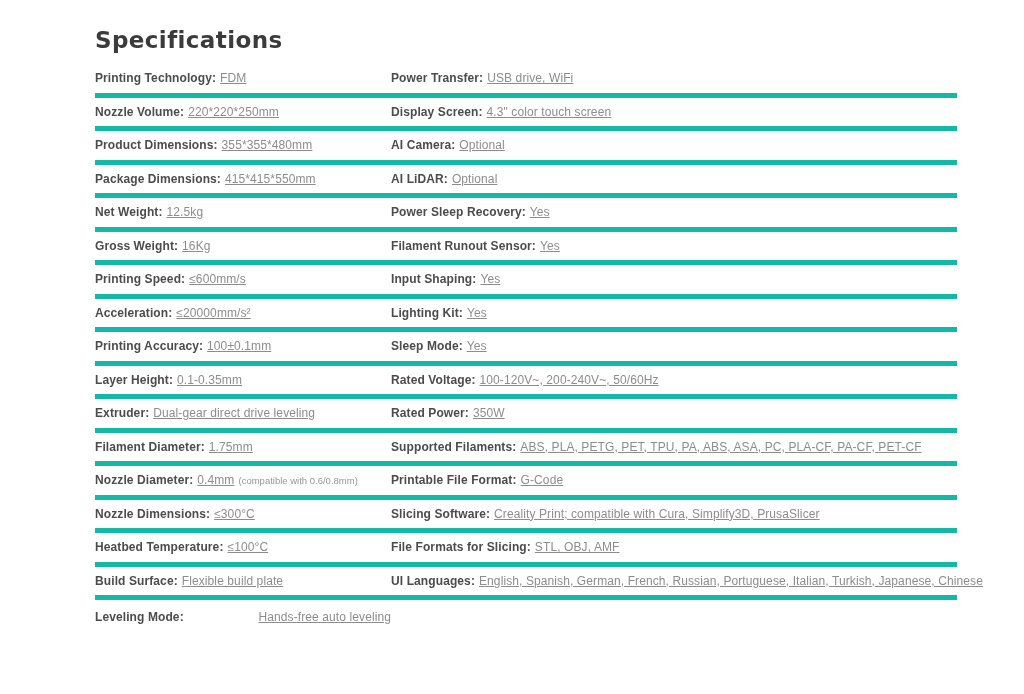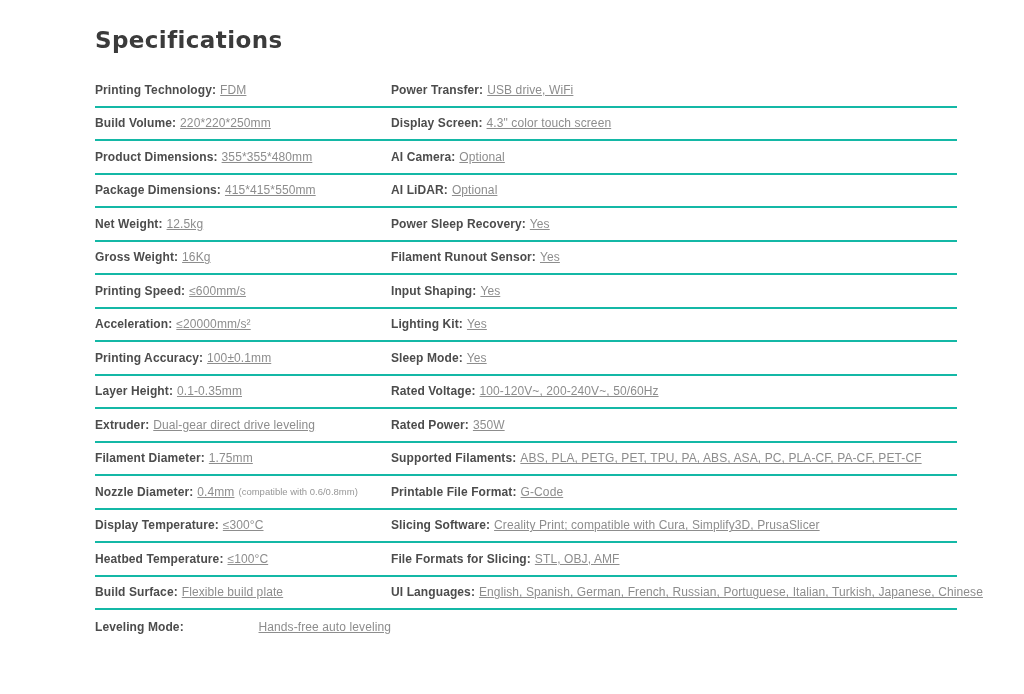--- a/index.html
+++ b/index.html
@@ -12,35 +12,35 @@
   .page {
     position: absolute;
     left: 95px; top: 27px;
     width: 870px;
   }
   h1.title {
     font-size: 23px;
     font-weight: 700;
     color: #3b3b3b;
     letter-spacing: 0.4px;
-    margin-bottom: 21px;
+    margin-bottom: 11px;
     font-family: "DejaVu Sans", "Liberation Sans", sans-serif;
   }
   .spec-table {
     display: flex;
     width: 862px;
   }
   .col { display: block; }
   .col-left  { width: 296px; flex: 0 0 296px; }
   .col-right { width: 566px; flex: 0 0 566px; }
   .row {
     height: 33.5px;
     display: flex;
     align-items: center;
-    border-bottom: 2px solid #14b8a6;
+    border-bottom: 5px solid #14b8a6;
     white-space: nowrap;
     font-size: 12px;
     line-height: 1;
     overflow: visible;
   }
   .col-left .row:last-child { border-bottom: none; justify-content: space-between; }
   .row .label {
     font-weight: 700;
     color: #4c4c4c;
     margin-right: 4px;
@@ -64,21 +64,21 @@
 
 <main class="page">
   <h1 class="title">Specifications</h1>
   <div class="spec-table">
     <div class="col col-left" id="col-left">
         <div class="row">
           <span class="label">Printing Technology:</span>
           <span class="value">FDM</span>
         </div>
         <div class="row">
-          <span class="label">Build Volume:</span>
+          <span class="label">Nozzle Volume:</span>
           <span class="value">220*220*250mm</span>
         </div>
         <div class="row">
           <span class="label">Product Dimensions:</span>
           <span class="value">355*355*480mm</span>
         </div>
         <div class="row">
           <span class="label">Package Dimensions:</span>
           <span class="value">415*415*550mm</span>
         </div>
@@ -113,21 +113,21 @@
         <div class="row">
           <span class="label">Filament Diameter:</span>
           <span class="value">1.75mm</span>
         </div>
         <div class="row">
           <span class="label">Nozzle Diameter:</span>
           <span class="value">0.4mm</span>
           <span class="note">(compatible with 0.6/0.8mm)</span>
         </div>
         <div class="row">
-          <span class="label">Display Temperature:</span>
+          <span class="label">Nozzle Dimensions:</span>
           <span class="value">≤300°C</span>
         </div>
         <div class="row">
           <span class="label">Heatbed Temperature:</span>
           <span class="value">≤100°C</span>
         </div>
         <div class="row">
           <span class="label">Build Surface:</span>
           <span class="value">Flexible build plate</span>
         </div>

